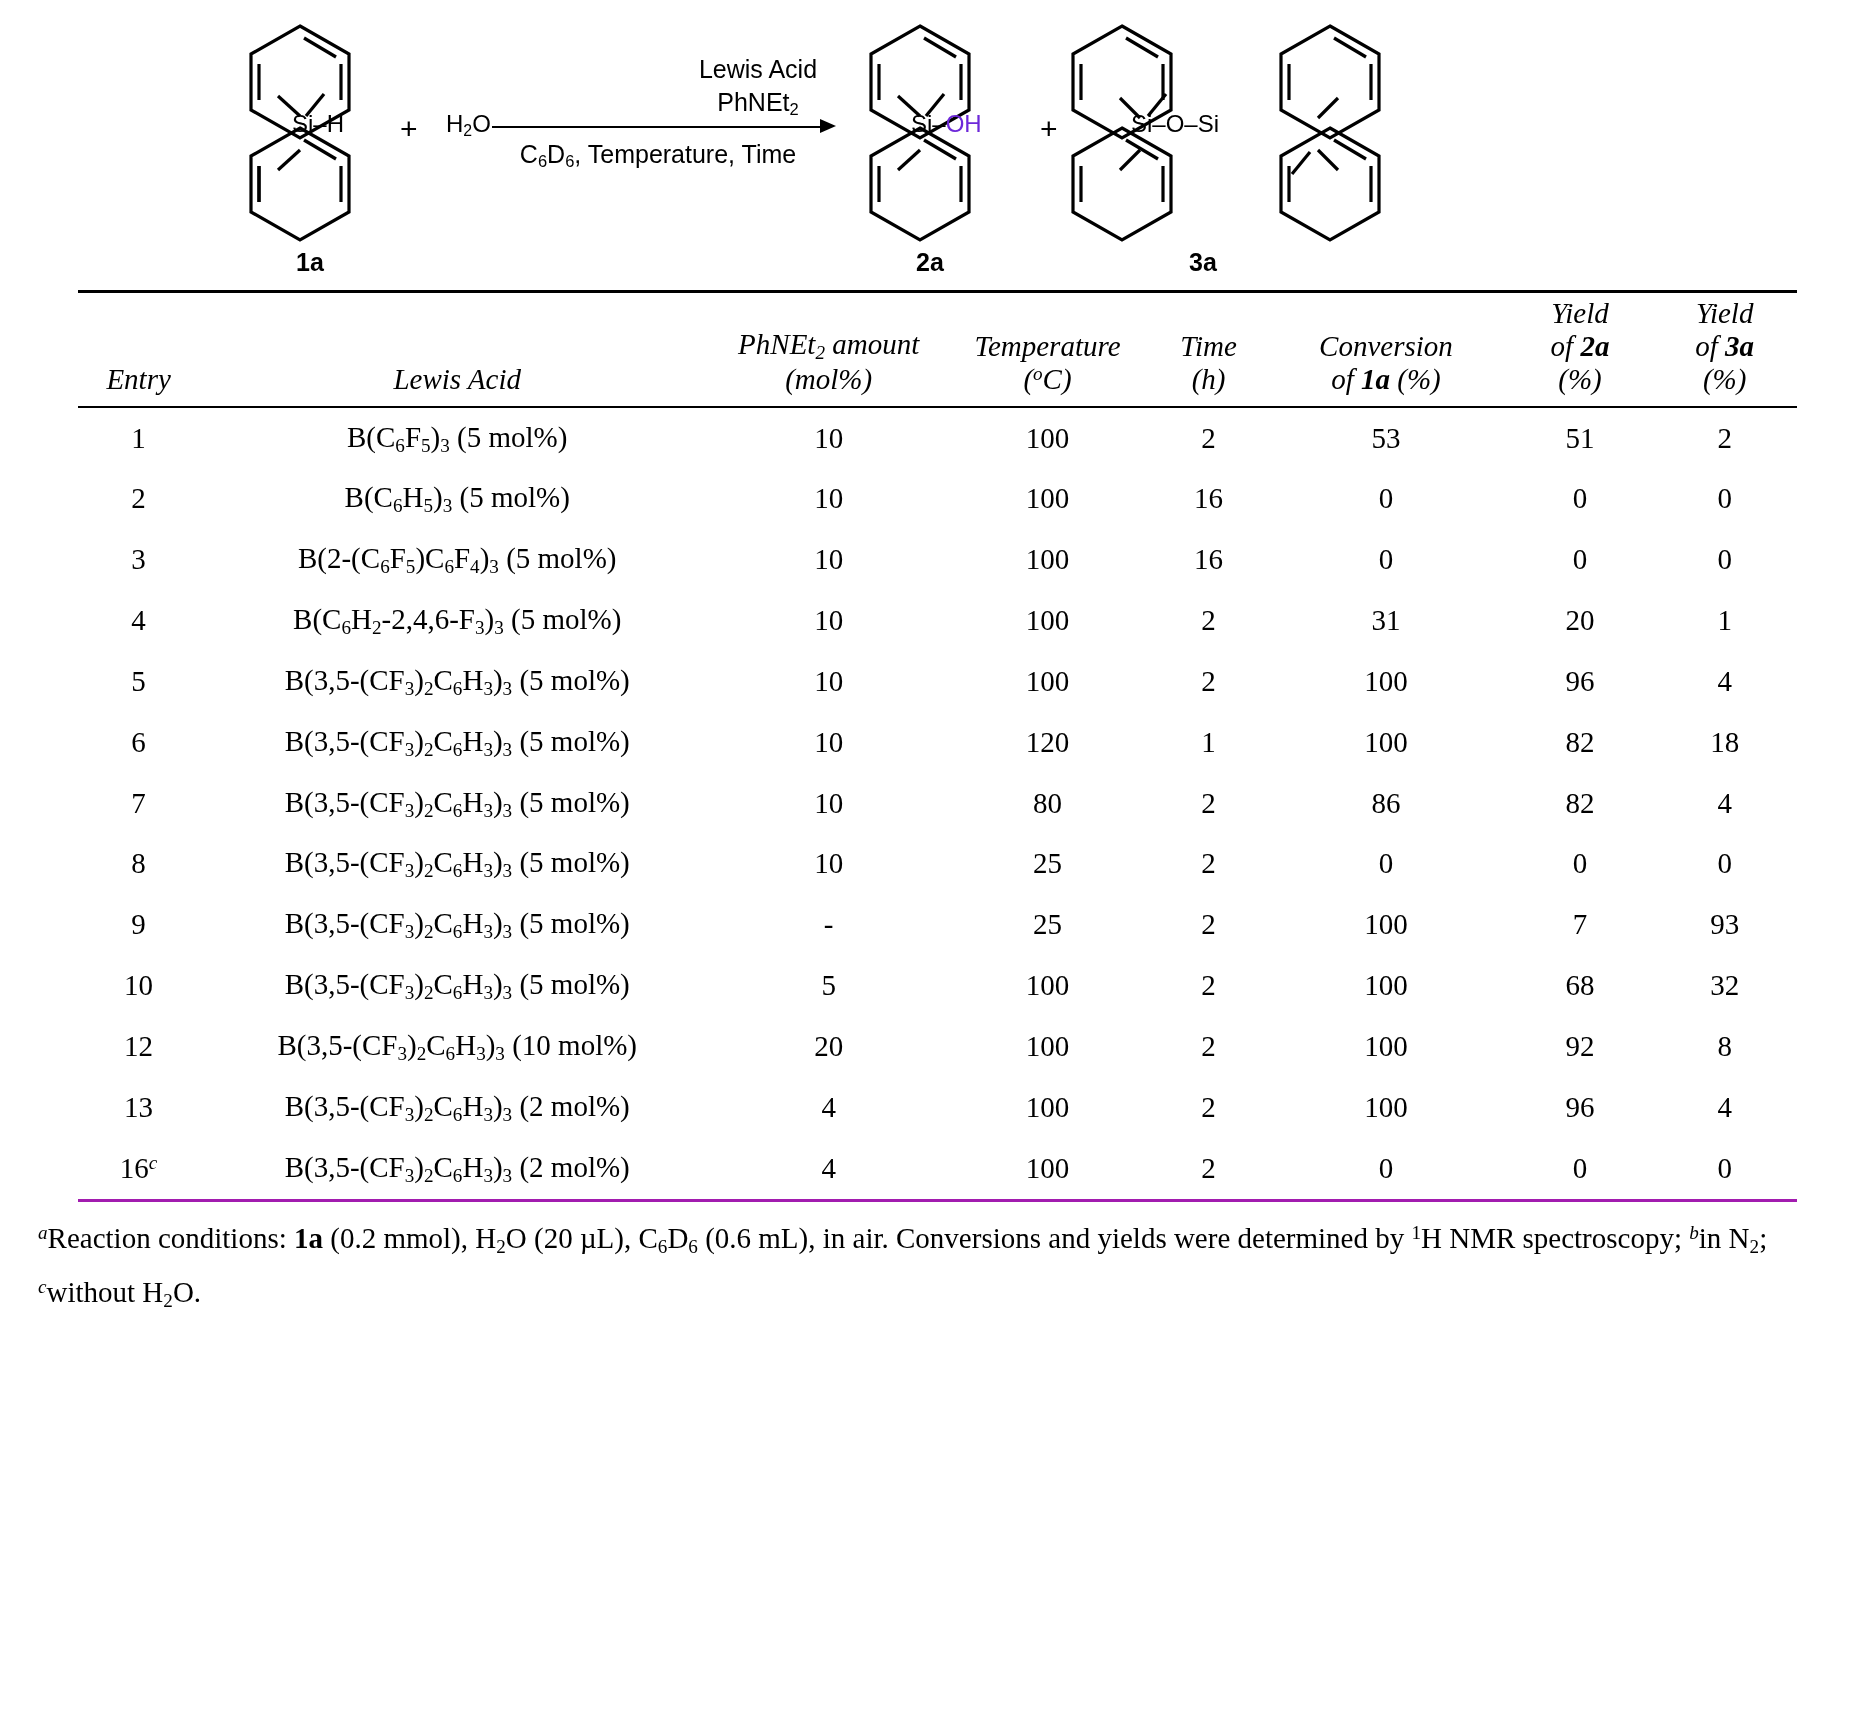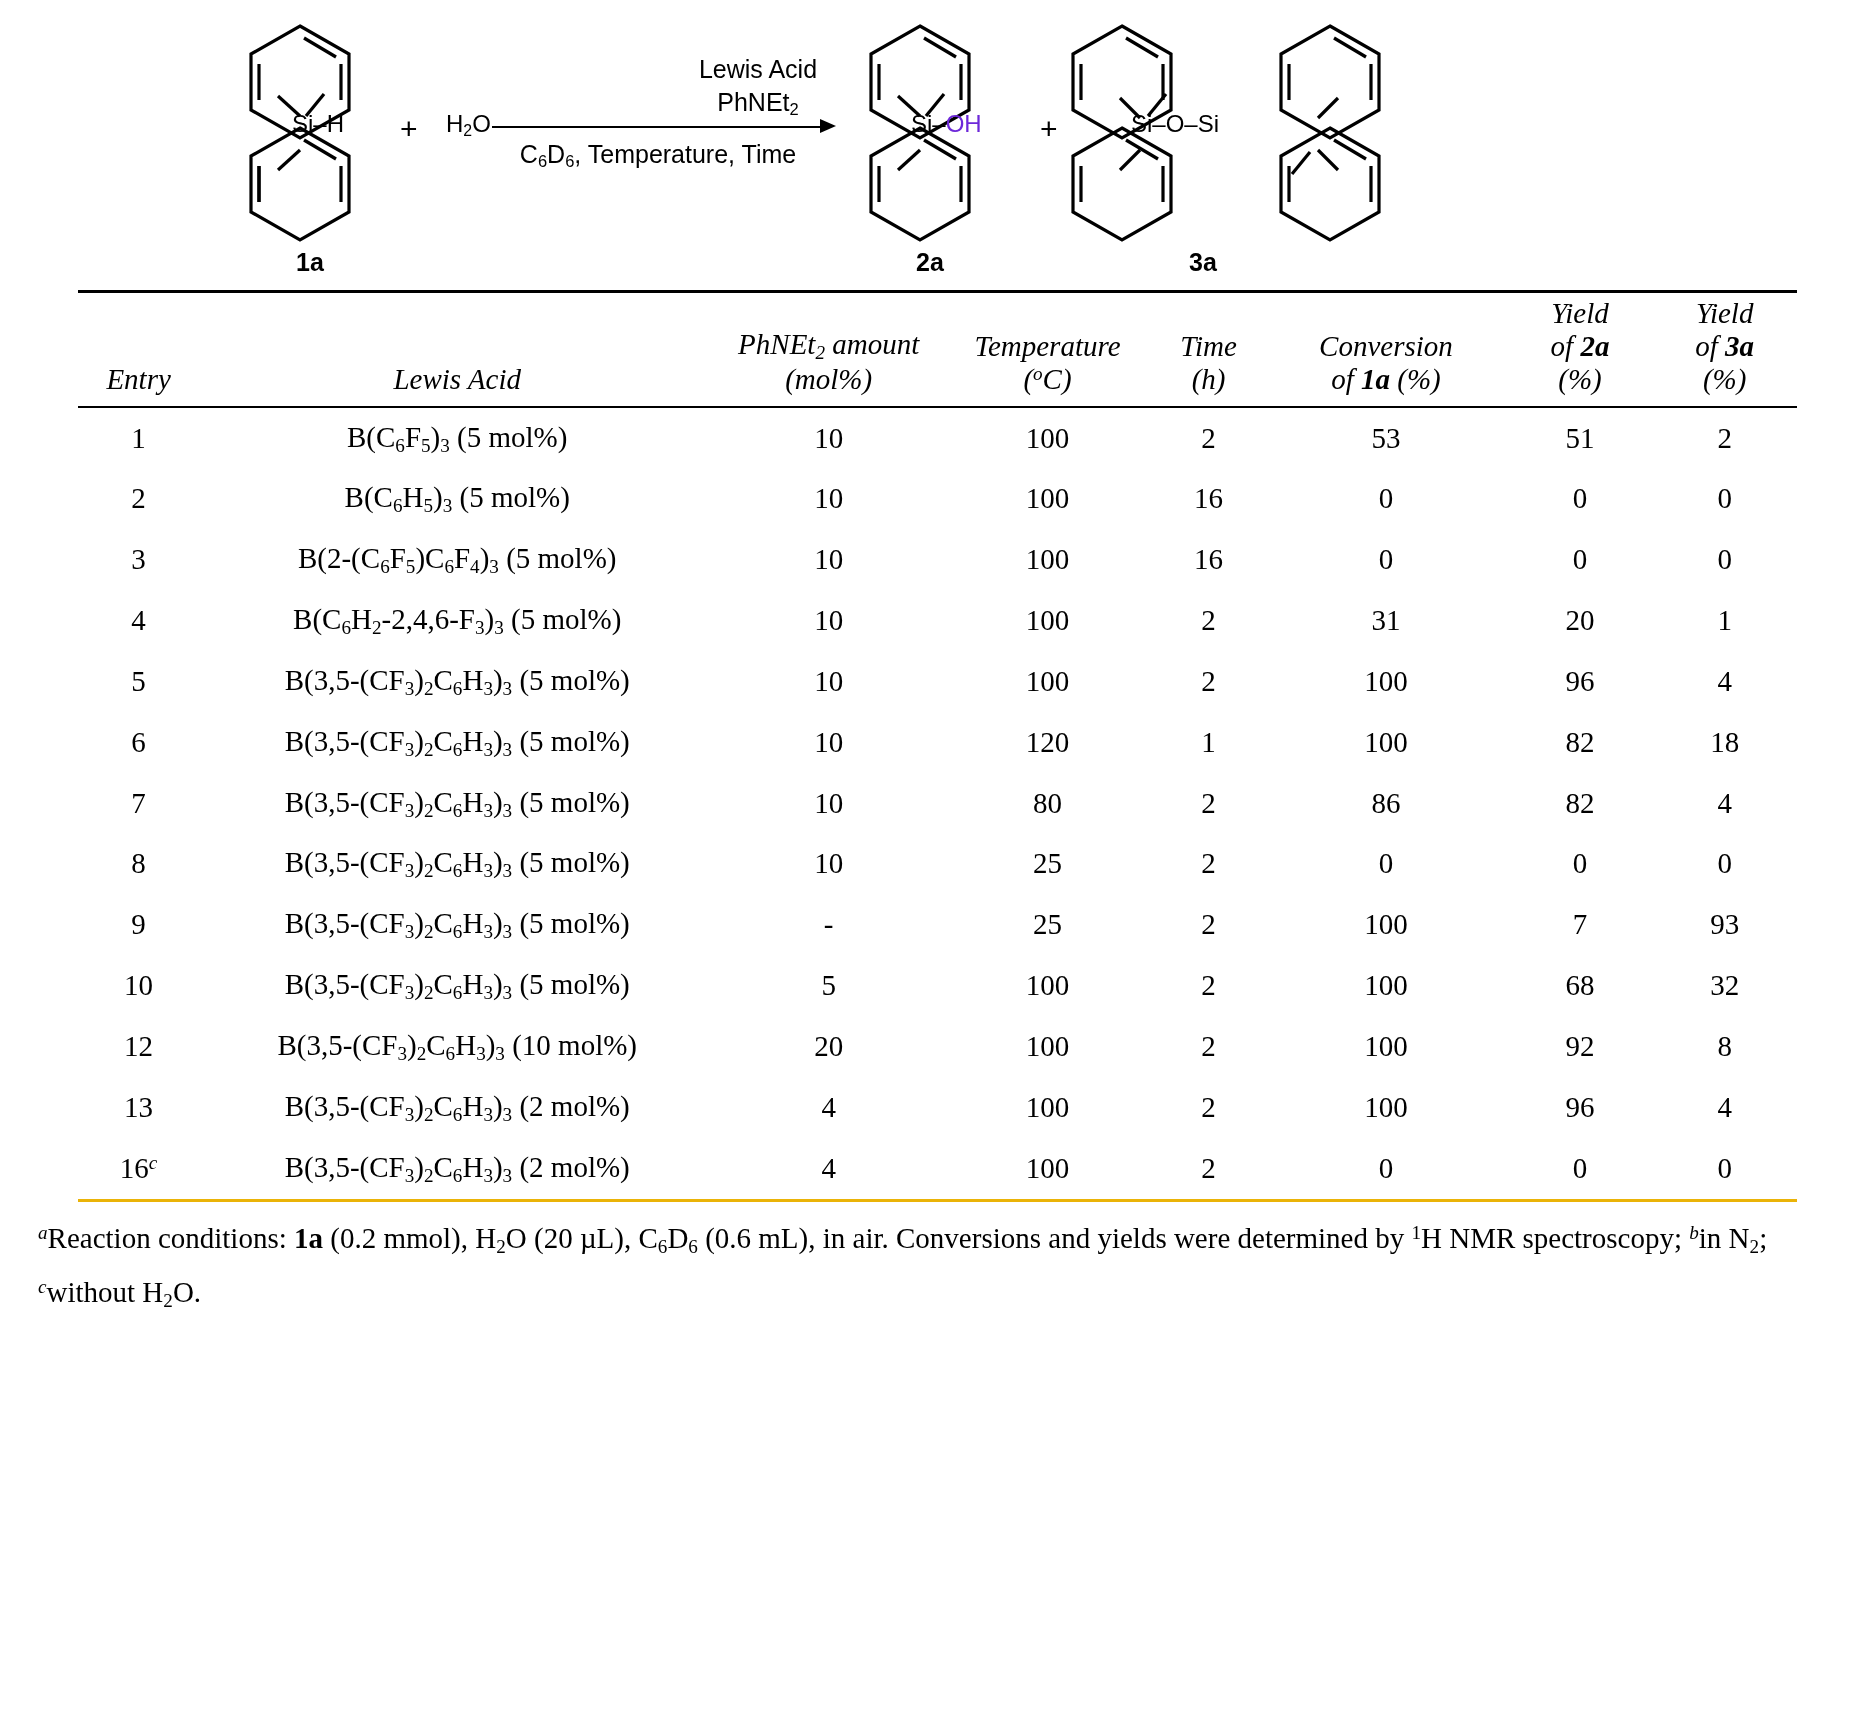--- a/index.html
+++ b/index.html
@@ -86,21 +86,21 @@
     font-style: italic;
   }
   table.main tbody td {
     padding: 13.5px 2px;
     text-align: center;
     line-height: 1.1;
     white-space: nowrap;
   }
   .rule-top  { border-top: 3px solid #000; }
   .rule-mid  { border-bottom: 2.5px solid #000; }
-  .rule-bot  { border-bottom: 3px solid #eab308; }
+  .rule-bot  { border-bottom: 3px solid #a21caf; }
 
   .c-entry { width: 120px; }
   .c-acid  { width: 520px; }
   .c-amt   { width: 230px; }
   .c-temp  { width: 210px; }
   .c-time  { width: 110px; }
   .c-conv  { width: 245px; }
   .c-y2    { width: 145px; }
   .c-y3    { width: 145px; }
 

